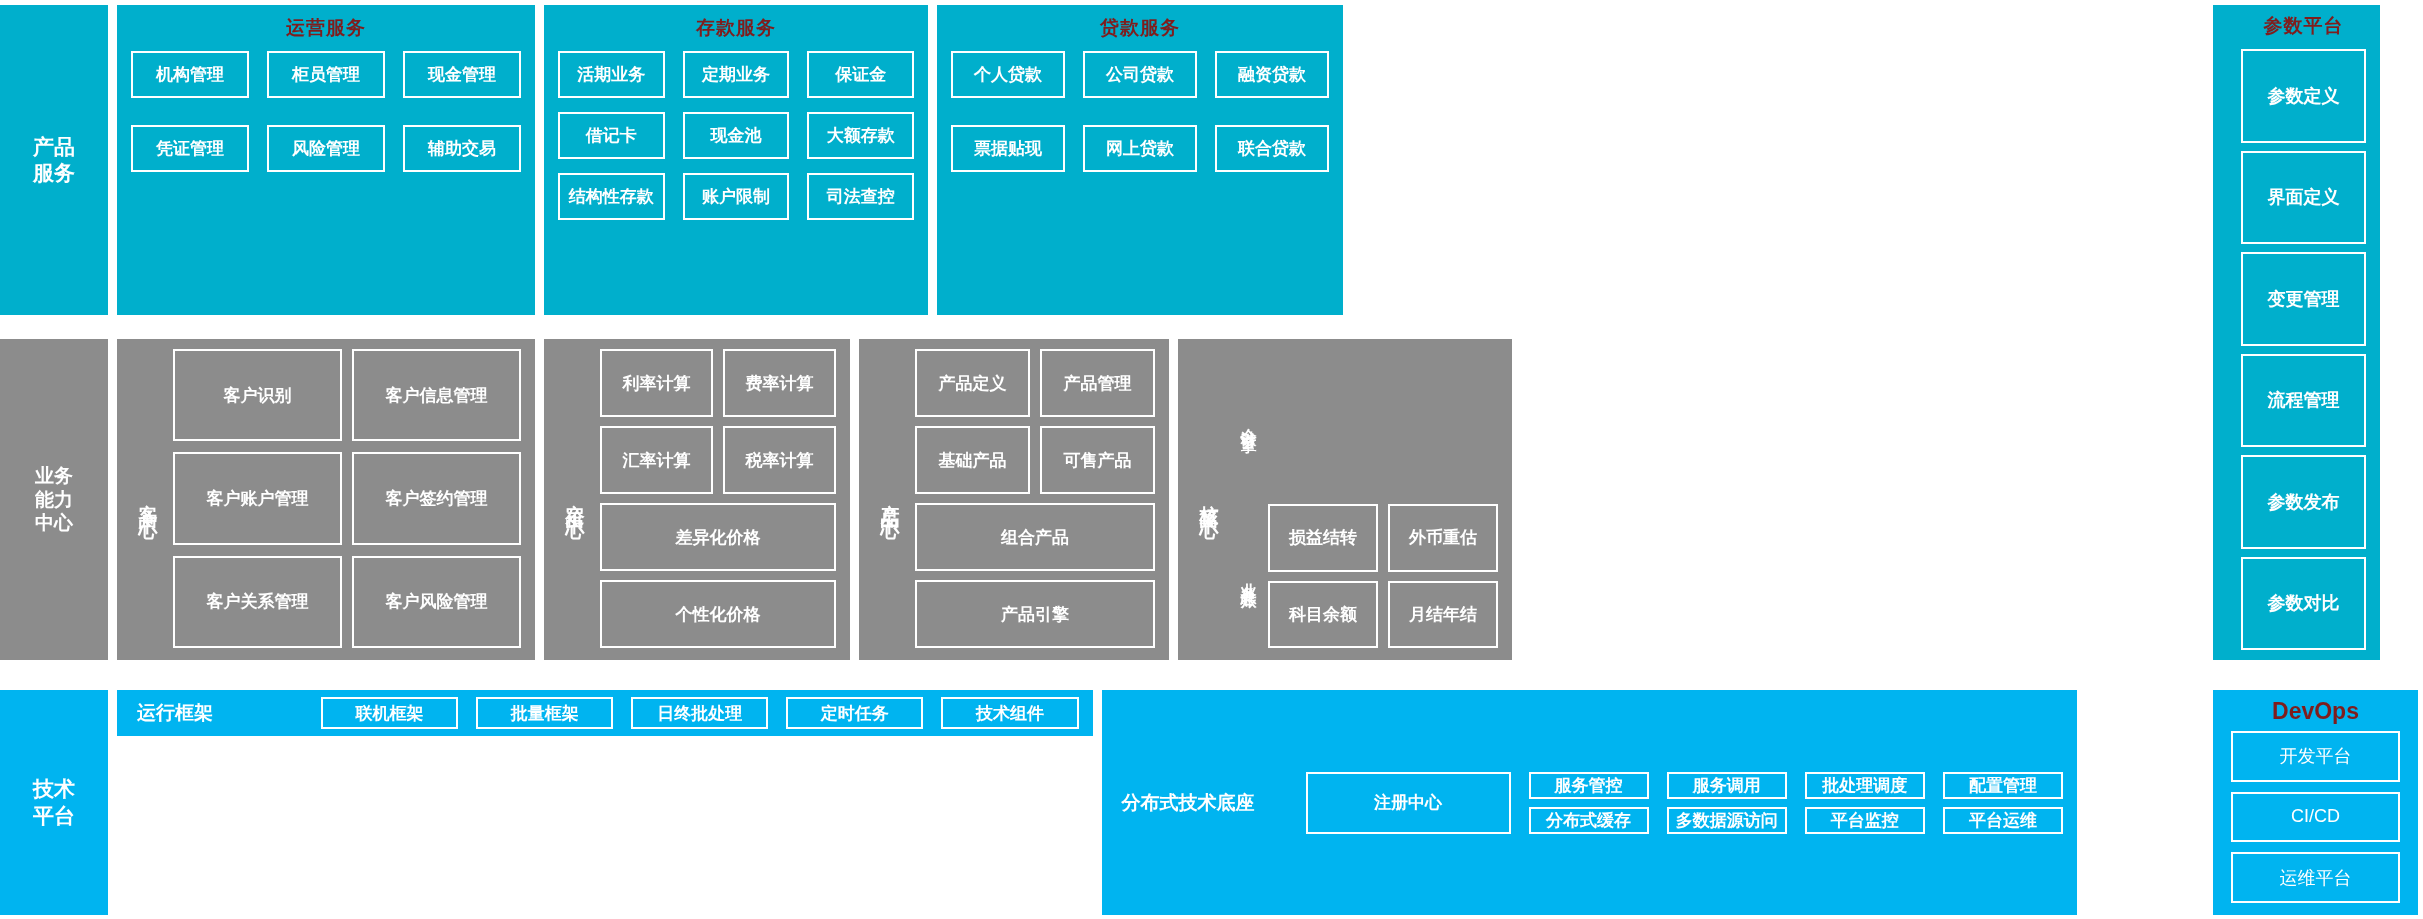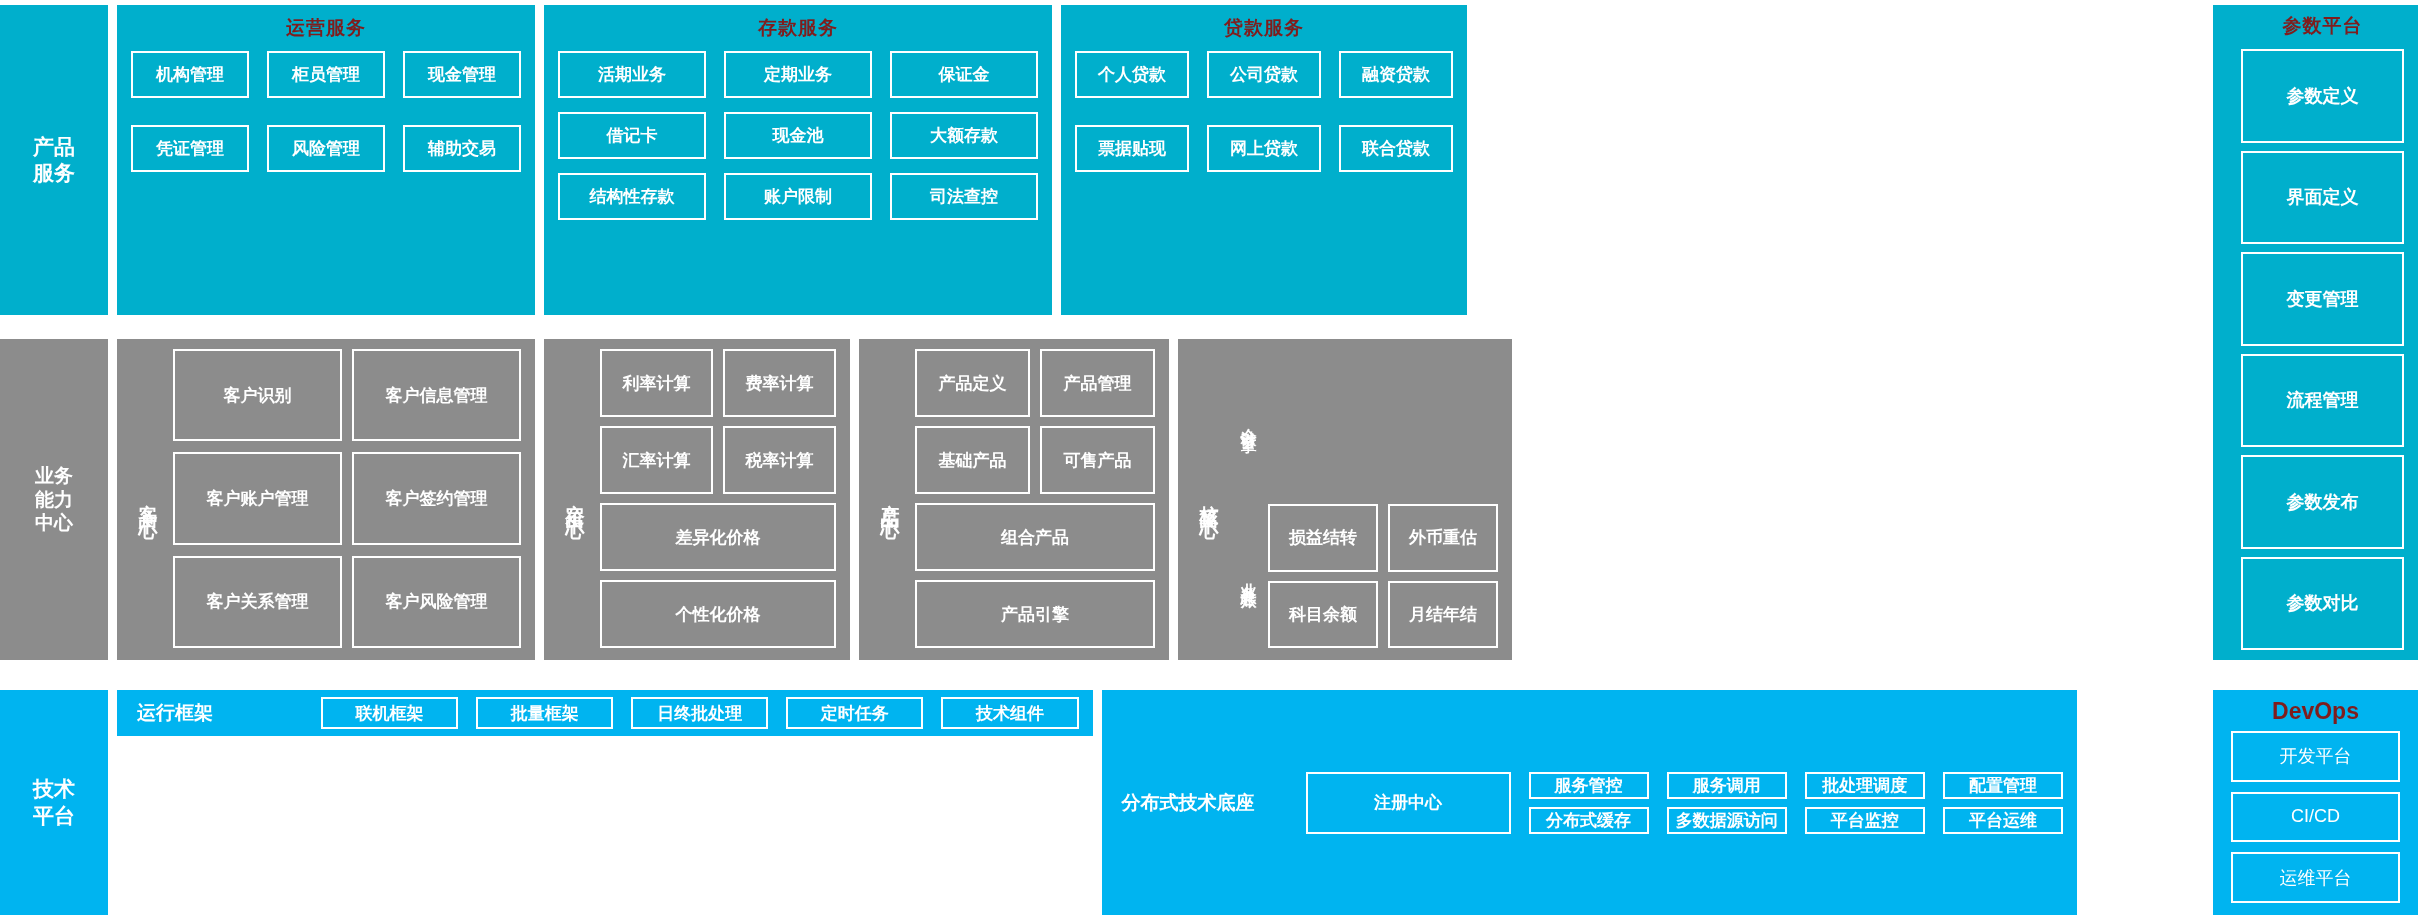--- a/index.html
+++ b/index.html
@@ -53,30 +53,30 @@
     border: 2px solid #ffffff; color: #ffffff;
     display: flex; align-items: center; justify-content: center;
     font-size: 17px; font-weight: bold; text-align: center;
     white-space: nowrap;
   }
   .grid { display: grid; gap: 18px; }
 
   
   #row1 { left: 0; top: 5px; height: 310px; }
   #g-ops     { width: 418px; }
-  #g-deposit { width: 508px; }
+  #g-deposit { width: 384px; }
   #g-loan    { width: 406px; }
   #g-ops   .grid { grid-template-columns: repeat(3, 1fr); grid-auto-rows: 47px; row-gap: 27px; }
   #g-deposit .grid, #g-loan .grid { grid-template-columns: repeat(3, 1fr); }
   #g-deposit .grid { grid-auto-rows: 47px; row-gap: 14px; }
   #g-loan  .grid { grid-auto-rows: 47px; row-gap: 27px; }
 
   
   #param {
-    position: absolute; left: 2213px; top: 5px; width: 205px; height: 655px;
+    position: absolute; left: 2213px; top: 5px; width: 167px; height: 655px;
     flex-direction: column; padding: 8px 14px 10px 28px;
   }
   #param .grid { grid-template-columns: 1fr; grid-auto-rows: 1fr; gap: 8px; flex: 1; }
 
   
   #row2 { left: 0; top: 339px; height: 321px; }
   #g-cust  { width: 418px; }
   #g-price { width: 306px; }
   #g-prod  { width: 310px; }
   #g-acct  { width: 334px; }

